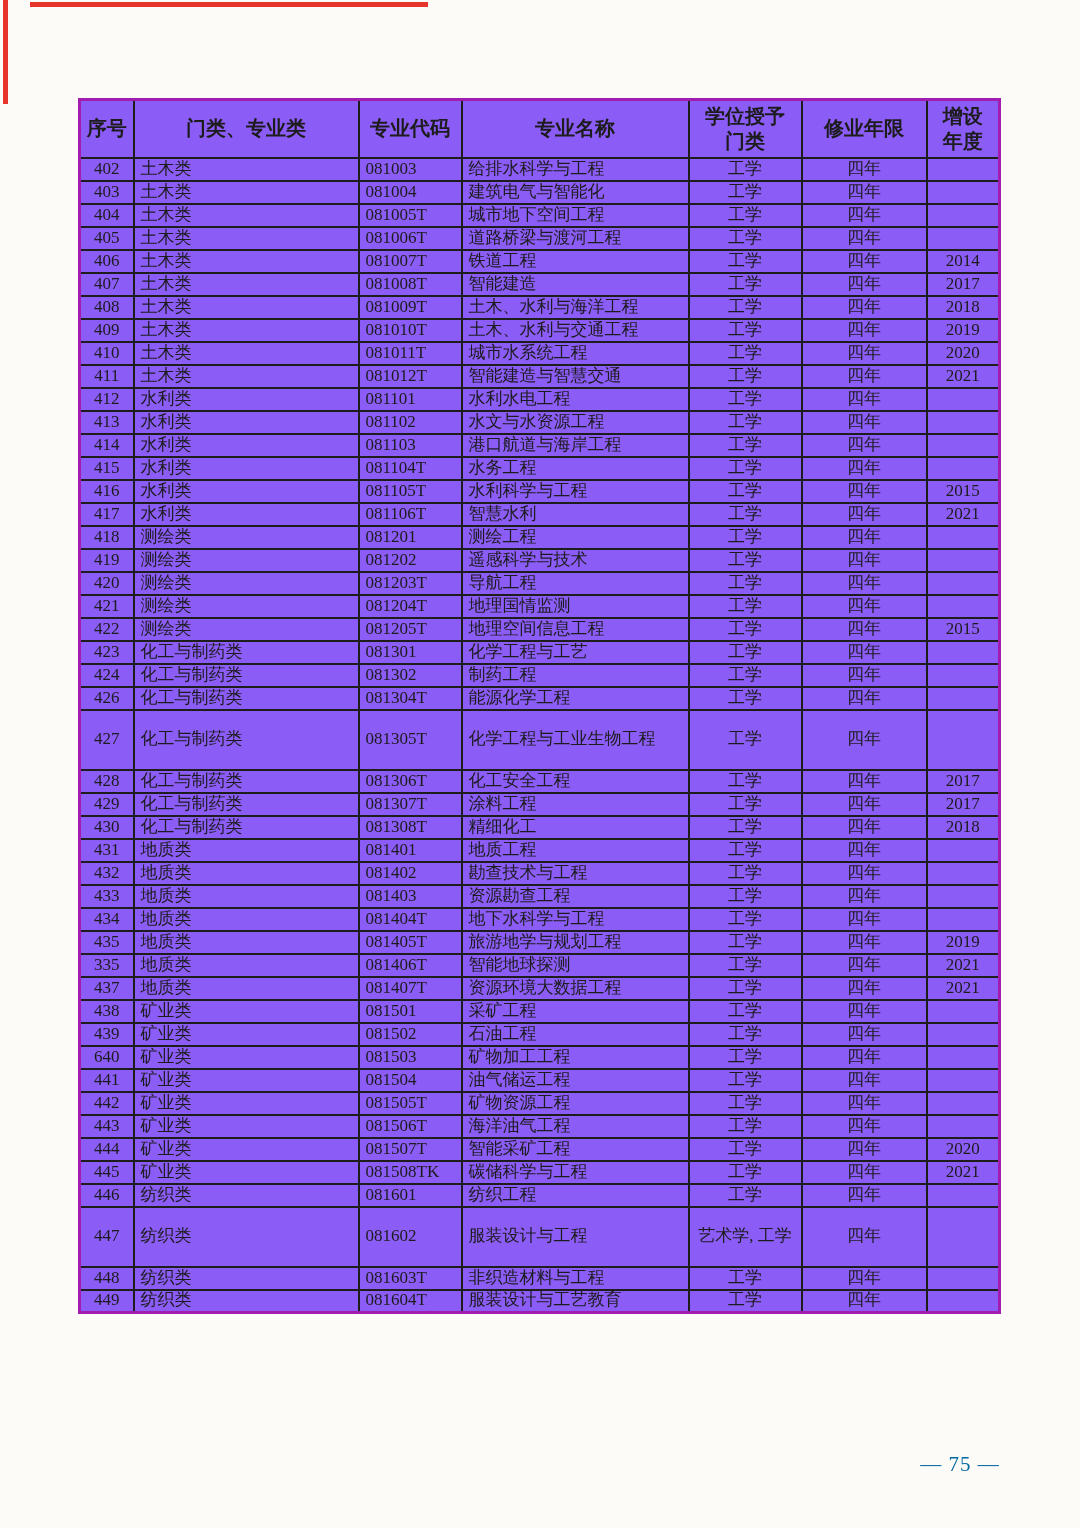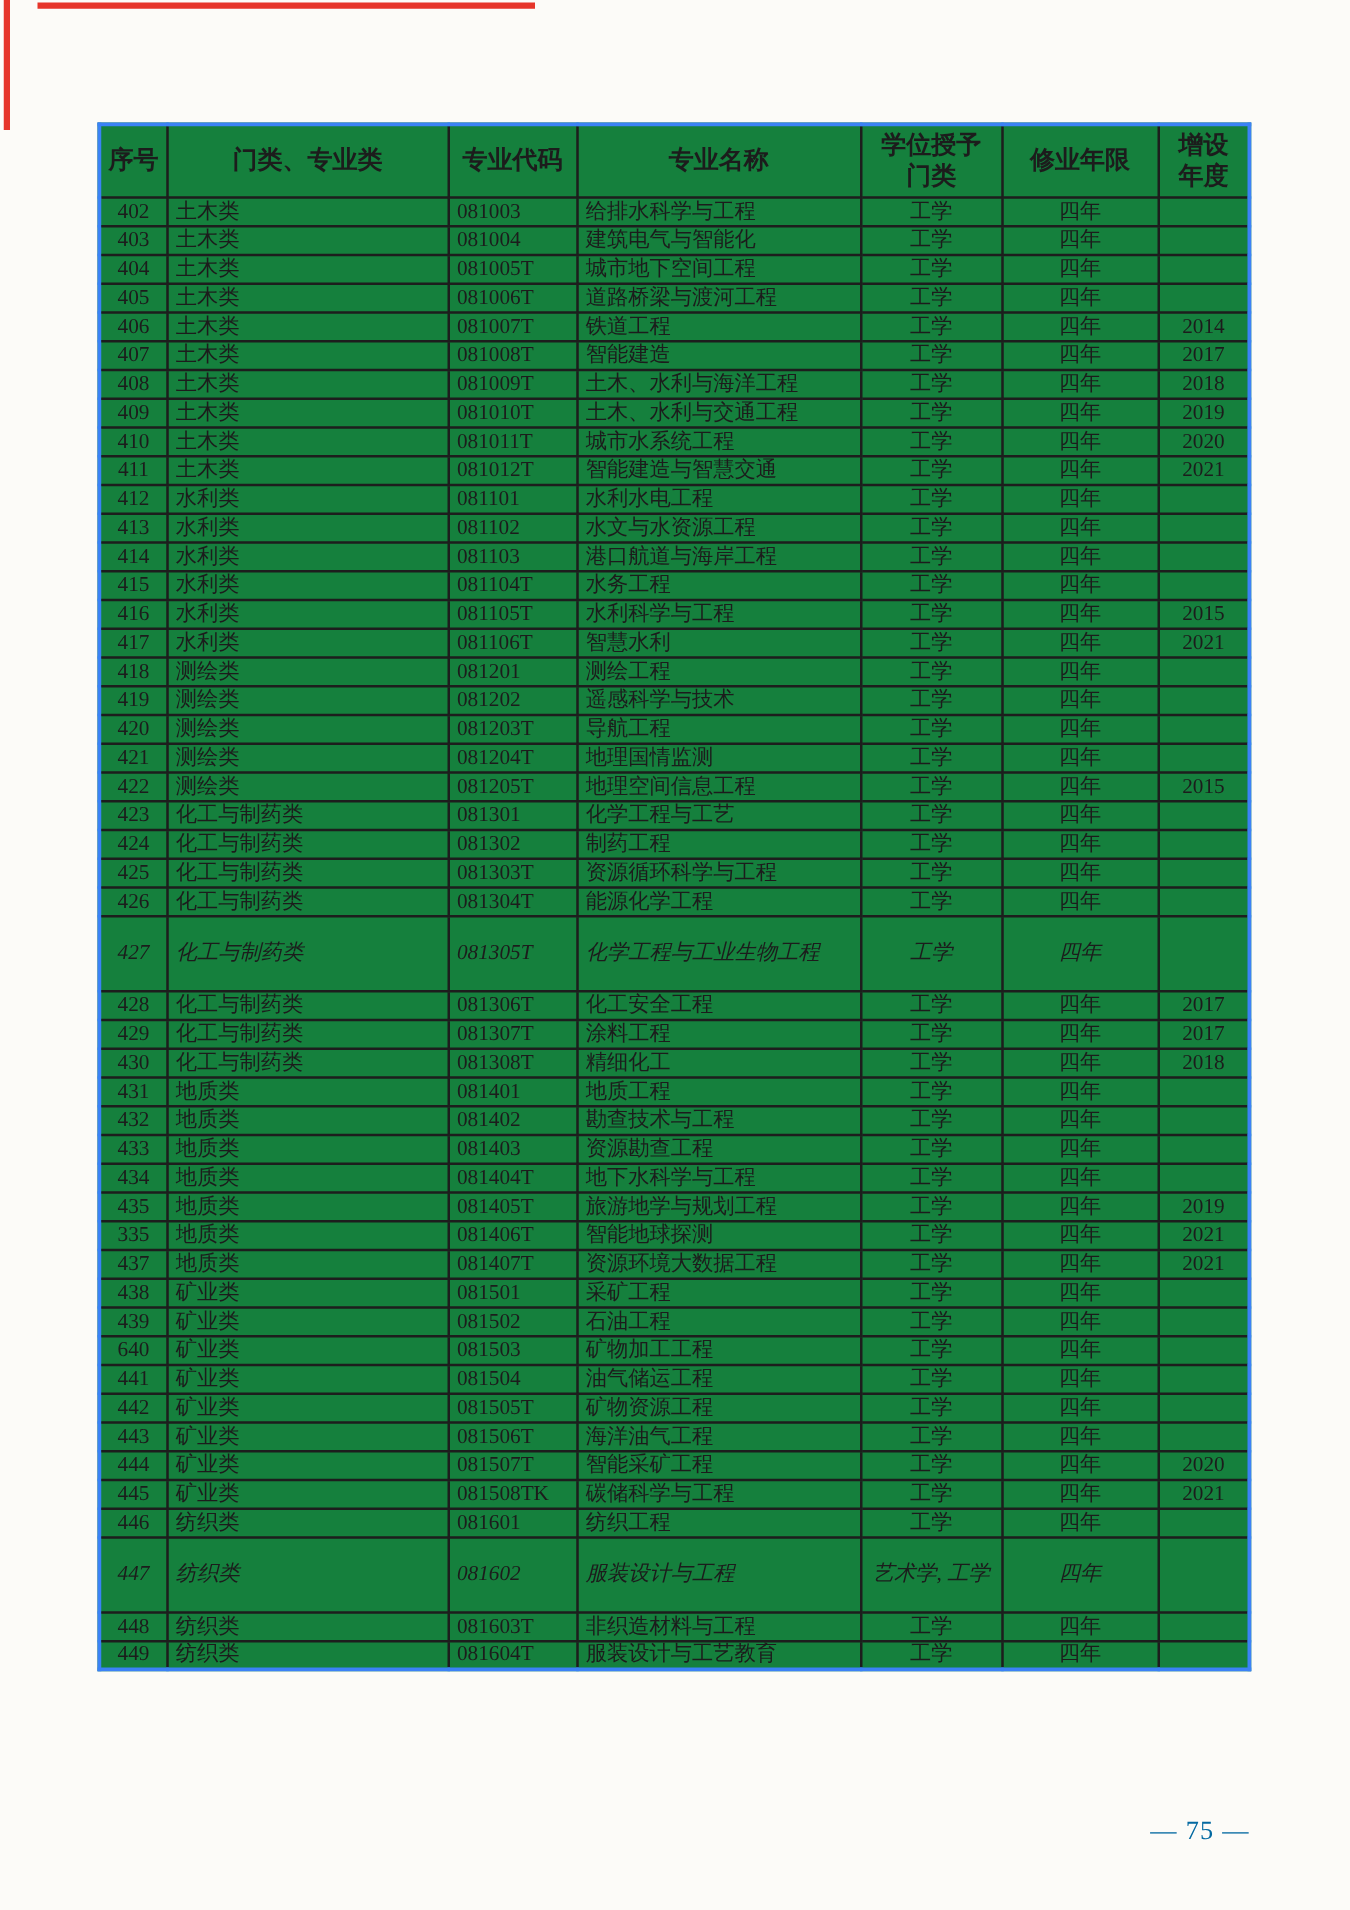--- a/index.html
+++ b/index.html
@@ -26,22 +26,22 @@
     left: 3px; top: 0;
     width: 5px; height: 104px;
   }
   
   table.majors {
     position: absolute;
     left: 78px; top: 98px;
     width: 920px;
     border-collapse: collapse;
     table-layout: fixed;
-    border: 3px solid #3b82f6;
-    background: #15803d;
+    border: 3px solid #a21caf;
+    background: #8b5cf6;
   }
   th, td {
     border: 2px solid #1d1d1d;
     overflow: hidden;
     white-space: nowrap;
   }
   thead th {
     height: 58px;
     font-size: 20px;
     font-weight: bold;
@@ -50,21 +50,21 @@
     white-space: pre-line;
     line-height: 1.25;
     font-family: "Liberation Sans", "DejaVu Sans", sans-serif;
   }
   tbody td {
     height: 23px;
     font-size: 17px;
     vertical-align: middle;
     line-height: 1.1;
   }
-  tbody tr.tall td { height: 60px; font-style: italic; }
+  tbody tr.tall td { height: 60px; }
   td.left { text-align: left; padding-left: 6px; }
   td.center { text-align: center; }
   td.degree-wrap { white-space: normal; line-height: 1.3; padding: 0 4px; }
   .page-number {
     position: absolute;
     left: 880px; top: 1452px;
     width: 160px;
     font-size: 21px;
     text-align: center;
     letter-spacing: 1px;
@@ -304,29 +304,20 @@
         <tr>
           <td class="center">424</td>
           <td class="left">化工与制药类</td>
           <td class="left">081302</td>
           <td class="left">制药工程</td>
           <td class="center">工学</td>
           <td class="center">四年</td>
           <td class="center"></td>
         </tr>
         <tr>
-          <td class="center">425</td>
-          <td class="left">化工与制药类</td>
-          <td class="left">081303T</td>
-          <td class="left">资源循环科学与工程</td>
-          <td class="center">工学</td>
-          <td class="center">四年</td>
-          <td class="center"></td>
-        </tr>
-        <tr>
           <td class="center">426</td>
           <td class="left">化工与制药类</td>
           <td class="left">081304T</td>
           <td class="left">能源化学工程</td>
           <td class="center">工学</td>
           <td class="center">四年</td>
           <td class="center"></td>
         </tr>
         <tr class="tall">
           <td class="center">427</td>

